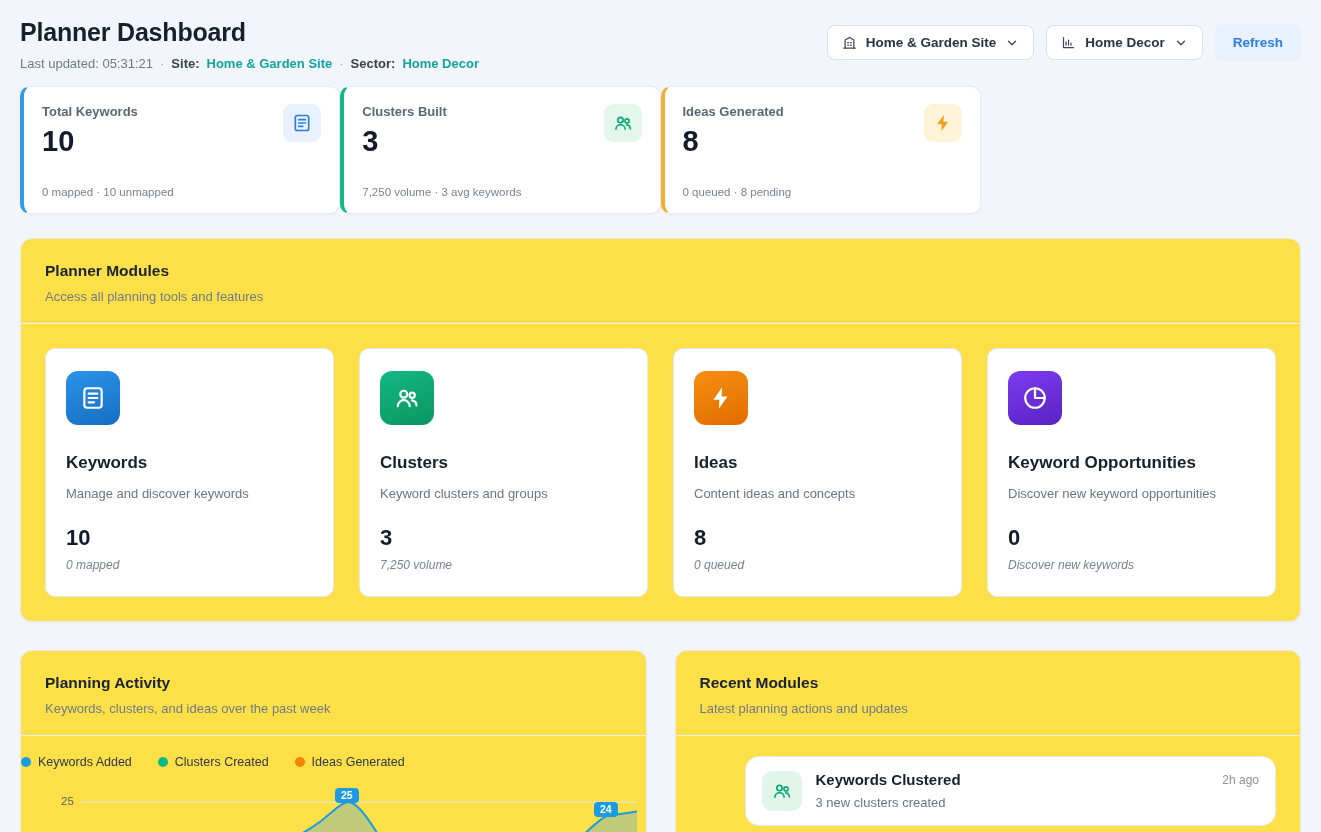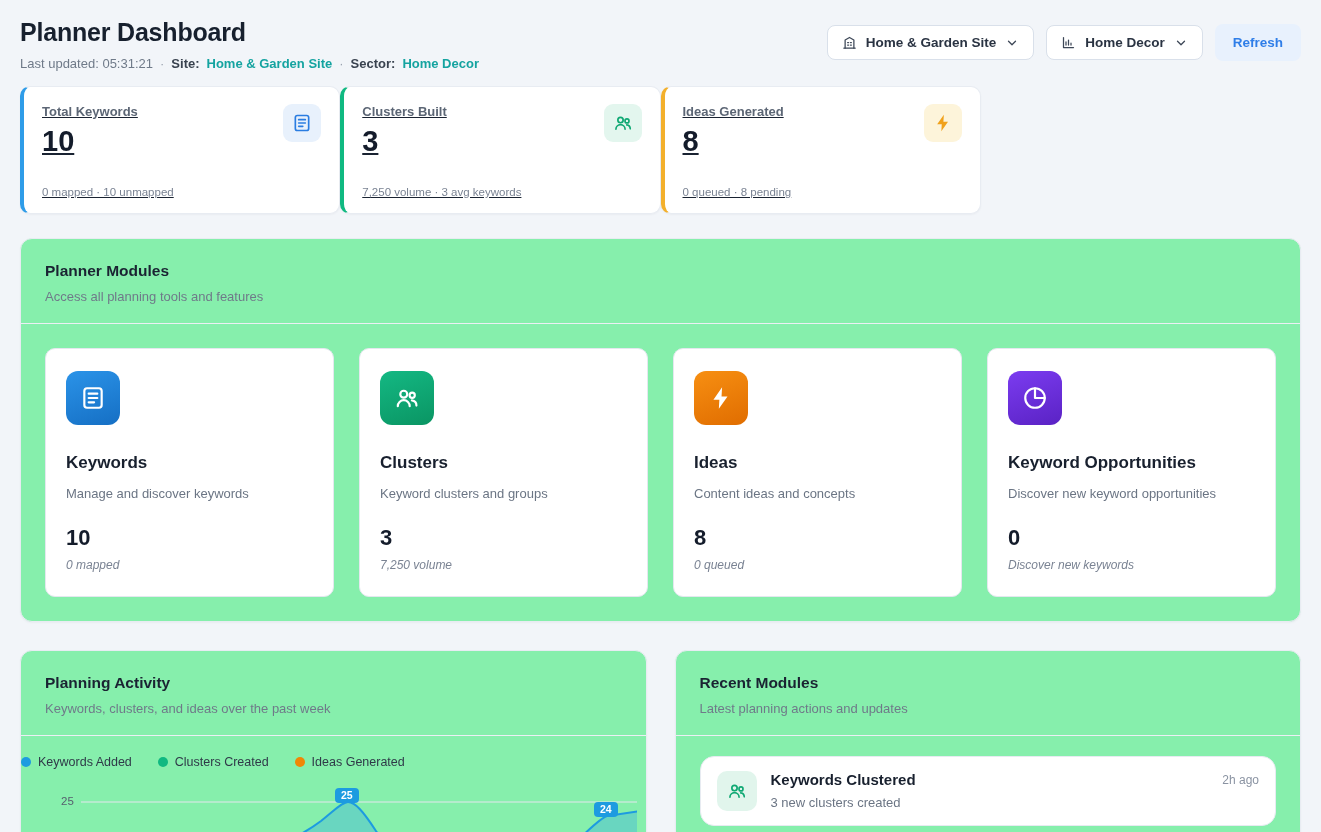--- a/index.html
+++ b/index.html
@@ -26,21 +26,21 @@
     font-family:inherit; cursor:pointer;
   }
   .select-btn svg { color:#3d4757; }
   .select-btn .chev { color:#5b6574; }
   .refresh-btn {
     background:#e8f1fd; color:#2f7ee8; border:none; border-radius:8px;
     padding:11px 18px; font-size:13.5px; font-weight:700; font-family:inherit; cursor:pointer;text-align:right;
   }
 
   
-  .stats-row { display:grid; grid-template-columns:repeat(4,1fr); margin-top:15px;text-decoration:underline; }
+  .stats-row { display:grid; grid-template-columns:repeat(4,1fr); margin-top:15px; }
   .stat-card {
     background:#fff; border:1px solid #e8ecf2; border-left:4px solid var(--accent);
     border-radius:10px; padding:17px 18px 15px; display:flex; justify-content:space-between;
     box-shadow:0 1px 2px rgba(16,24,40,.04); min-height:128px;
   }
   .s-blue   { --accent:#2e9ce8; }
   .s-green  { --accent:#10b981; }
   .s-orange { --accent:#f3b02c; }
   .s-purple { --accent:#8b5cf6; }
   .stat-col { display:flex; flex-direction:column; }
@@ -48,21 +48,21 @@
   .stat-value { font-size:29px; font-weight:800; color:#141c2b; margin-top:6px; }
   .stat-sub { font-size:11.5px; color:#7a8393; margin-top:auto; padding-top:10px; }
   .stat-icon { width:38px; height:38px; border-radius:9px; display:flex; align-items:center; justify-content:center; flex:none; }
   .i-blue   { background:#e8f1fc; color:#2a7de1; }
   .i-green  { background:#e3f6ee; color:#0fa873; }
   .i-orange { background:#fdf4da; color:#f0a11b; }
   .i-purple { background:#f2eafc; color:#8b46e8; }
 
   
   .panel {
-    background:#86efac; border:1px solid #e8ecf2; border-radius:12px;
+    background:#fde047; border:1px solid #e8ecf2; border-radius:12px;
     box-shadow:0 1px 2px rgba(16,24,40,.04); margin-top:24px;
   }
   .panel-head { padding:23px 24px 19px; border-bottom:1px solid #eceff4; }
   .panel-title { font-size:15.5px; font-weight:800; color:#1a2332; }
   .panel-sub { font-size:13px; color:#6f7a89; margin-top:9px; }
   .panel-body { padding:24px; }
 
   
   .modules-grid { display:grid; grid-template-columns:repeat(4,1fr); gap:25px; }
   .module-tile {
@@ -95,21 +95,21 @@
     position:absolute; background:#1d9be0; color:#fff; font-size:10.5px; font-weight:700;
     padding:2px 6px; border-radius:4px; line-height:1;
   }
   .badge-a { left:314px; top:9px; }
   .badge-b { left:573px; top:23px; }
 
   
   .recent-body { padding:20px 24px; }
   .recent-item {
     border:1px solid #e7ebf1; border-radius:14px; padding:14px 16px;
-    display:flex; align-items:flex-start; gap:14px; background:#fff;
+    display:flex; align-items:flex-start; gap:14px; background:#fff;margin-left:45px;
   }
   .recent-icon { width:40px; height:40px; border-radius:10px; background:#e1f5ec; color:#0fa873;
     display:flex; align-items:center; justify-content:center; flex:none; }
   .recent-text { flex:1; }
   .recent-title { font-size:15px; font-weight:800; color:#18202e; }
   .recent-desc { font-size:13px; color:#6b7584; margin-top:7px; }
   .recent-time { font-size:12px; color:#8a93a2; padding-top:2px; }
 </style>
 </head>
 <body>

